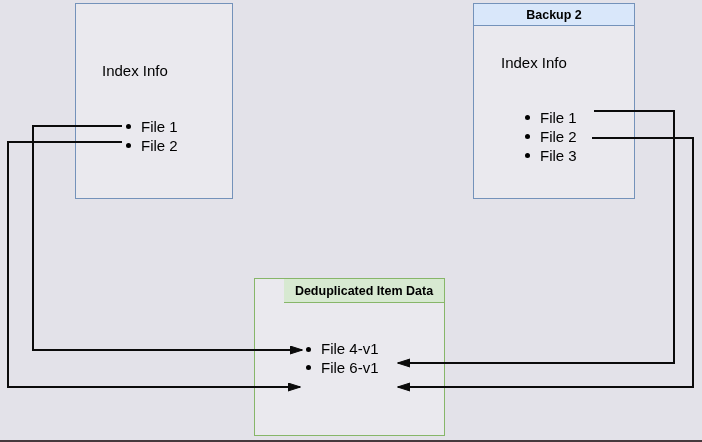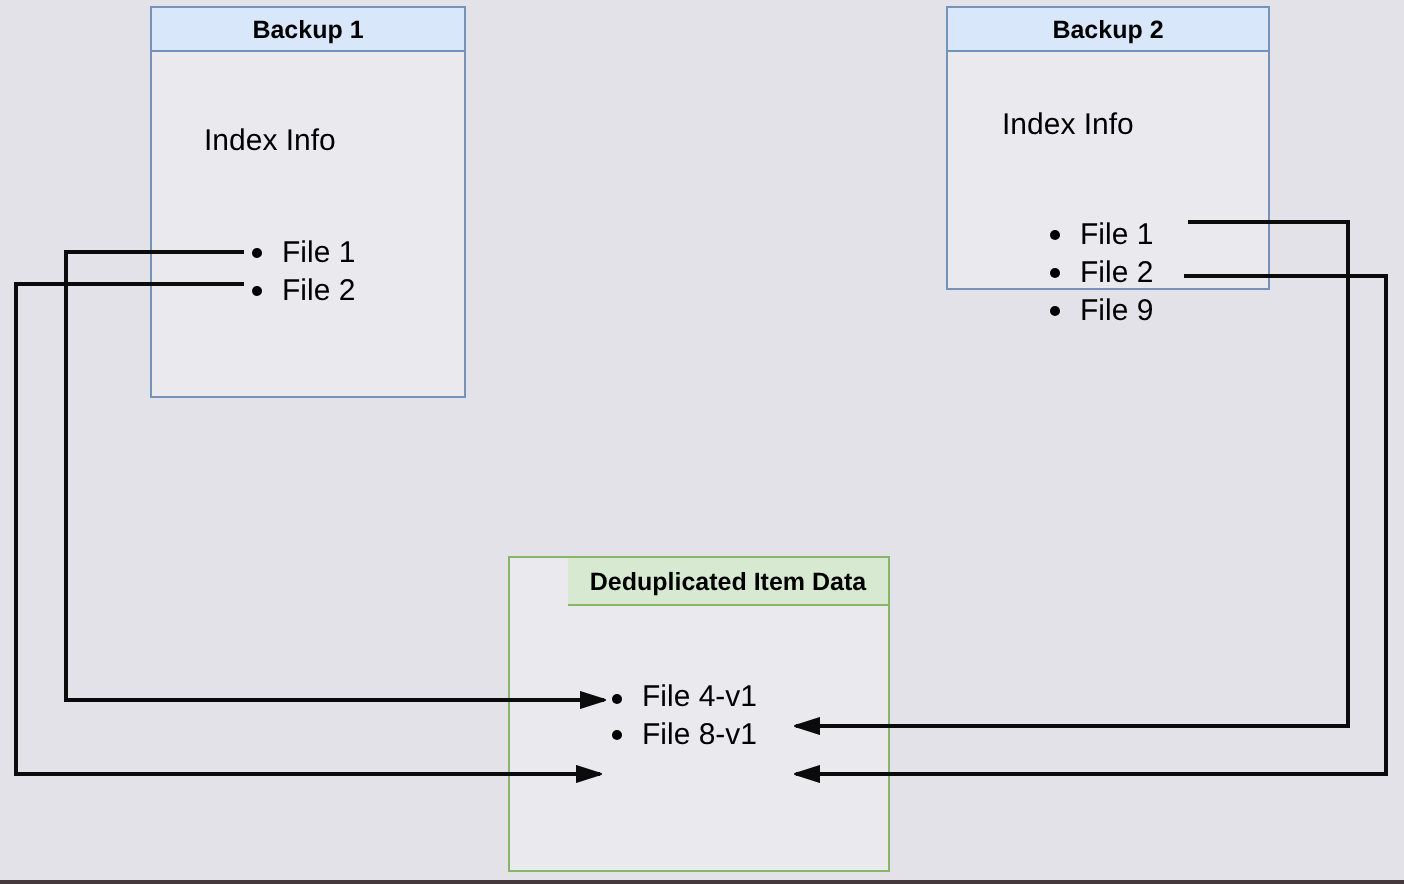--- a/index.html
+++ b/index.html
@@ -75,59 +75,58 @@
     width: 5px; height: 5px;
     border-radius: 50%;
     background: #000;
   }
   #backup1 .file-list { left: 50px; top: 113px; }
   #backup2 .file-list { left: 51px; top: 104px; }
   #backup1 .file-list li, #backup2 .file-list li { height: 19px; line-height: 19px; }
   #dedup .file-list { left: 51px; top: 61px; }
   #dedup .file-list li { height: 18.5px; line-height: 18.5px; }
   #backup1 { left: 75px;  top: 3px;   width: 158px; height: 196px; }
-  #backup2 { left: 473px; top: 3px;   width: 162px; height: 142px; }
+  #backup2 { left: 473px; top: 3px;   width: 162px; height: 196px; }
   #dedup   { left: 254px; top: 278px; width: 191px; height: 158px; padding-left: 29px; }
   .bottom-edge {
     position: absolute;
     left: 0; bottom: 0;
     width: 100%; height: 2px;
     background: var(--bottom-edge, #46393d);
     z-index: 6;
   }
 </style>
 </head>
 <body>
 
 <div class="canvas">
 
   <div class="box blue" id="backup1">
-    <div class="box-header">Backup 1</div>
     <div class="index-label">Index Info</div>
     <ul class="file-list">
         <li>File 1</li>
         <li>File 2</li>
       </ul>
   </div>
 
   <div class="box blue" id="backup2">
     <div class="box-header">Backup 2</div>
     <div class="index-label">Index Info</div>
     <ul class="file-list">
         <li>File 1</li>
         <li>File 2</li>
-        <li>File 9</li>
+        <li>File 3</li>
       </ul>
   </div>
 
   <div class="box green" id="dedup">
     <div class="box-header">Deduplicated Item Data</div>
     <ul class="file-list">
         <li>File 4-v1</li>
-        <li>File 8-v1</li>
+        <li>File 6-v1</li>
       </ul>
   </div>
 
   <svg class="connectors" width="702" height="442" viewBox="0 0 702 442" xmlns="http://www.w3.org/2000/svg">
     <defs>
       <marker id="arrow" markerUnits="userSpaceOnUse" markerWidth="14" markerHeight="10" refX="12" refY="4.5" orient="auto">
         <path d="M0,0.5 L12.5,4.5 L0,8.5 Z" fill="#0b0b0b" stroke="#0b0b0b" stroke-linejoin="round"></path>
       </marker>
     </defs>
   <polyline points="122,126 33,126 33,350 302,350" class="connector" marker-end="url(#arrow)"></polyline>

